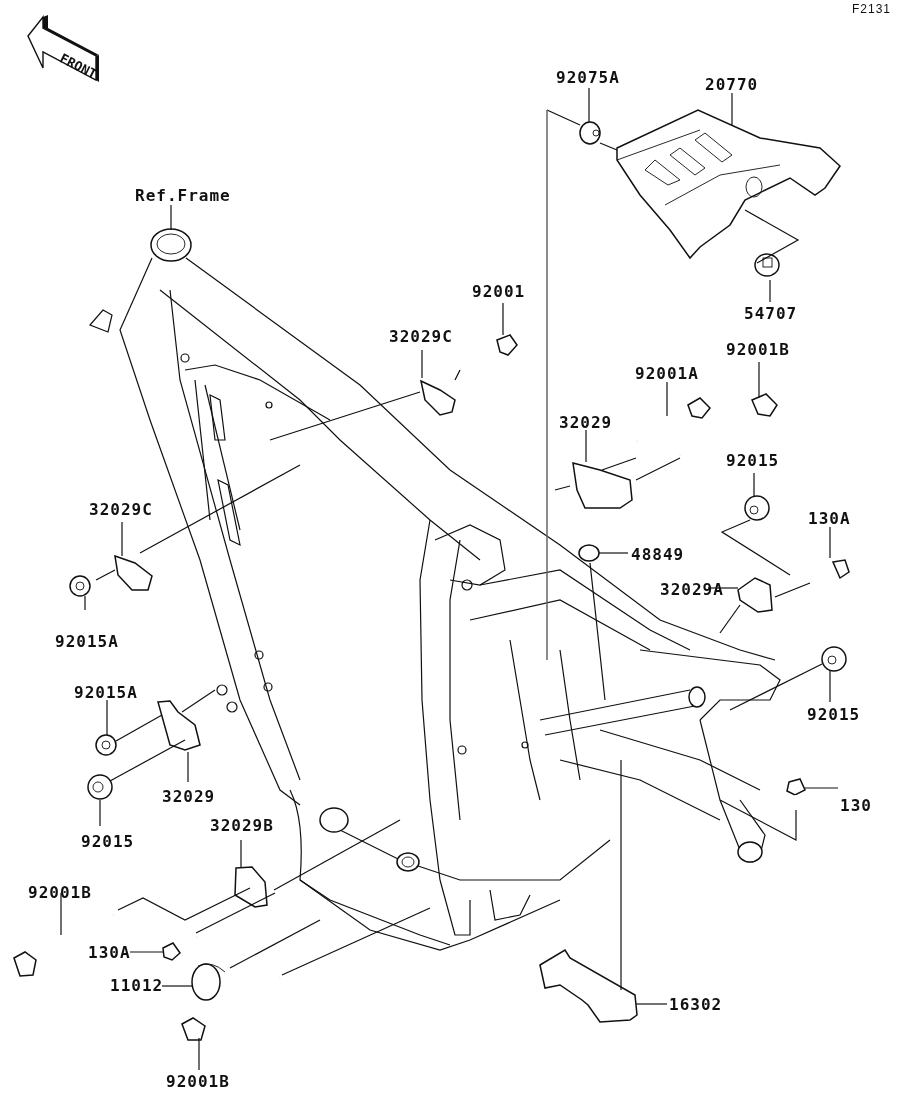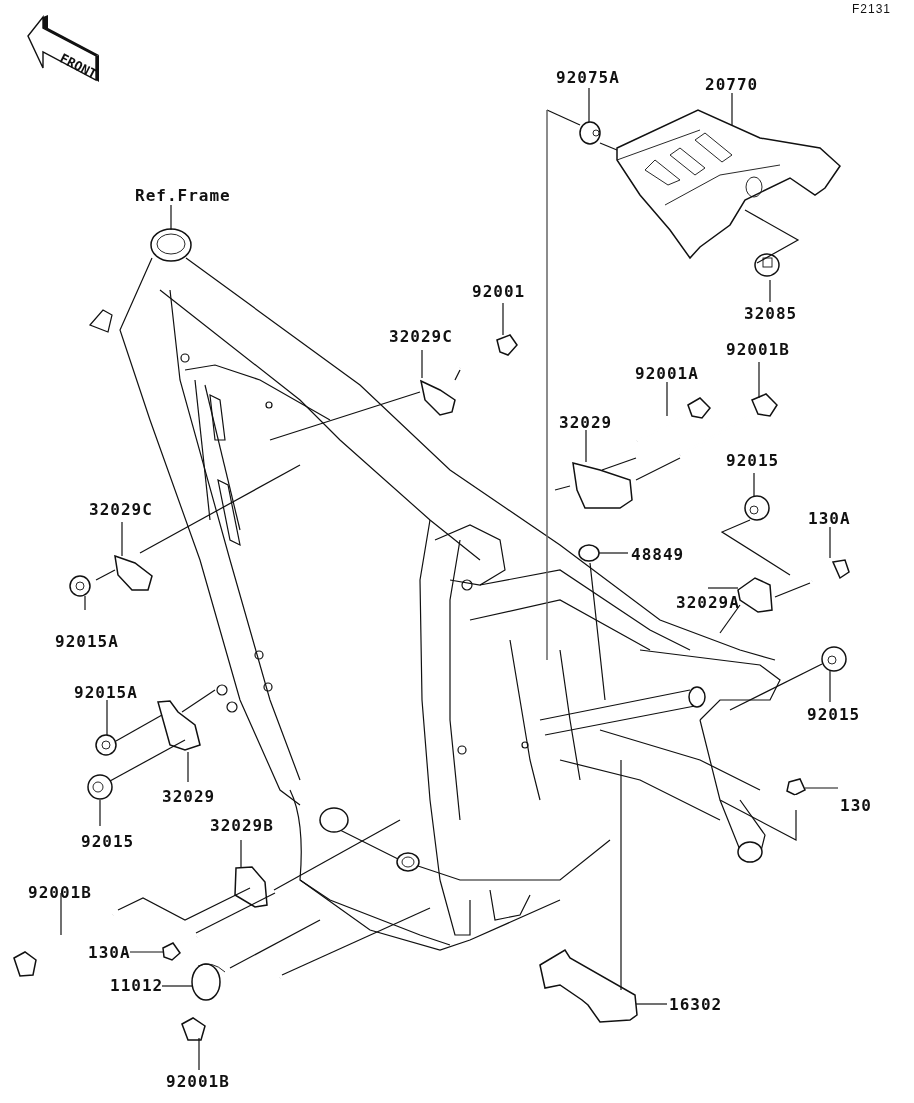--- a/index.html
+++ b/index.html
@@ -255,30 +255,30 @@
     <line x1="621" y1="760" x2="621" y2="990" class="ln"></line>
     <line x1="636" y1="1004" x2="667" y2="1004" class="ln"></line>
   </g>
 </svg>
 
 <div class="code" style="left:852px; top:2px;">F2131</div>
 <div class="lbl" style="left:135px; top:186px;">Ref.Frame</div>
 
 <div class="lbl" style="left:556px; top:68px;">92075A</div>
 <div class="lbl" style="left:705px; top:75px;">20770</div>
-<div class="lbl" style="left:744px; top:304px;">32085</div>
+<div class="lbl" style="left:744px; top:304px;">54707</div>
 <div class="lbl" style="left:472px; top:282px;">92001</div>
 <div class="lbl" style="left:389px; top:327px;">32029C</div>
 <div class="lbl" style="left:635px; top:364px;">92001A</div>
 <div class="lbl" style="left:726px; top:340px;">92001B</div>
 <div class="lbl" style="left:559px; top:413px;">32029</div>
 <div class="lbl" style="left:726px; top:451px;">92015</div>
 <div class="lbl" style="left:808px; top:509px;">130A</div>
 <div class="lbl" style="left:631px; top:545px;">48849</div>
-<div class="lbl" style="left:676px; top:580px;margin-top:13px;">32029A</div>
+<div class="lbl" style="left:660px; top:580px;">32029A</div>
 <div class="lbl" style="left:807px; top:705px;">92015</div>
 <div class="lbl" style="left:840px; top:780px;margin-top:16px;">130</div>
 <div class="lbl" style="left:89px;  top:500px;">32029C</div>
 <div class="lbl" style="left:55px;  top:632px;">92015A</div>
 <div class="lbl" style="left:74px;  top:683px;">92015A</div>
 <div class="lbl" style="left:162px; top:787px;">32029</div>
 <div class="lbl" style="left:81px;  top:832px;">92015</div>
 <div class="lbl" style="left:210px; top:816px;">32029B</div>
 <div class="lbl" style="left:28px;  top:883px;">92001B</div>
 <div class="lbl" style="left:88px;  top:943px;">130A</div>

